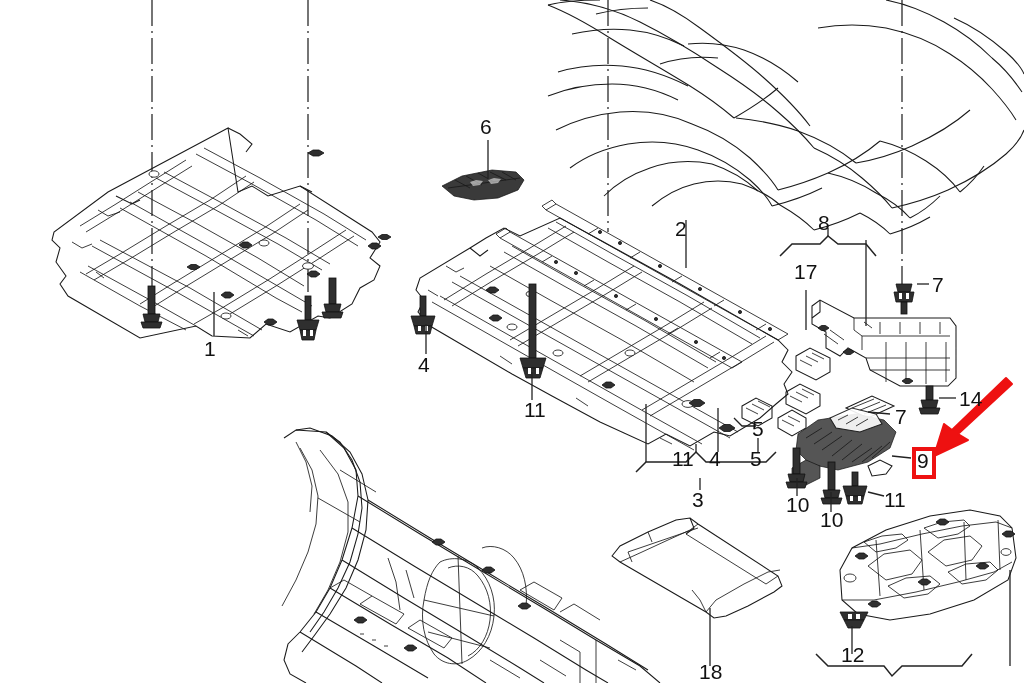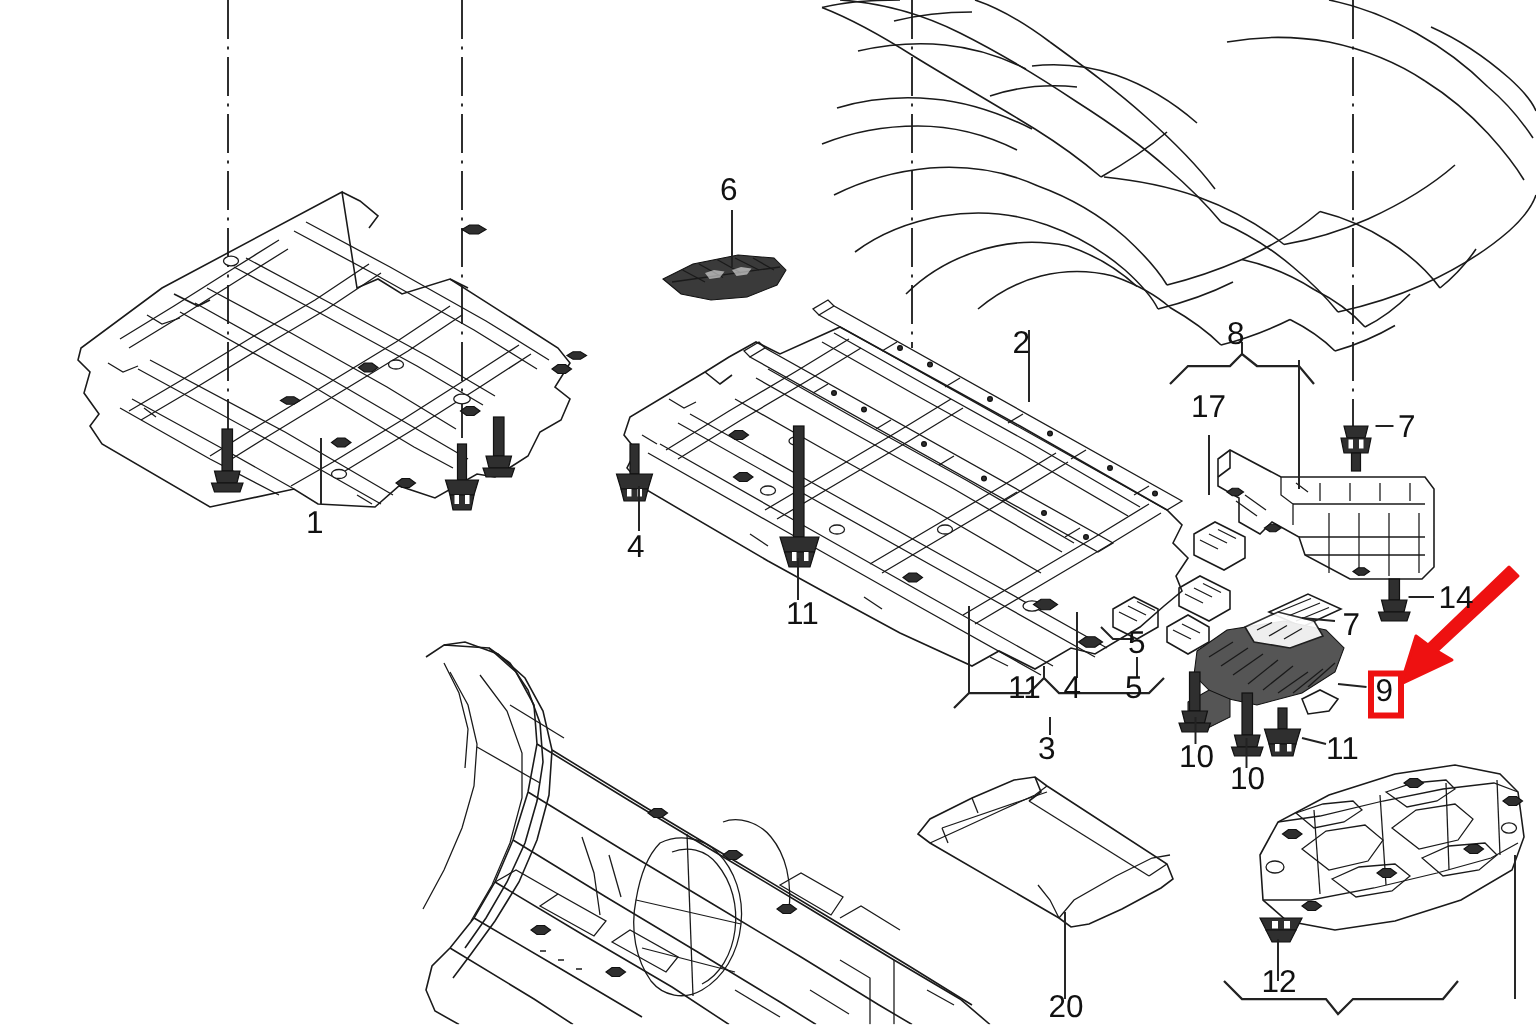--- a/index.html
+++ b/index.html
@@ -540,15 +540,15 @@
   <div class="lbl" style="left:917px;top:450px;">9</div>
   <div class="lbl" style="left:786px;top:494px;">10</div>
   <div class="lbl" style="left:820px;top:509px;">10</div>
   <div class="lbl" style="left:524px;top:399px;">11</div>
   <div class="lbl" style="left:672px;top:448px;">11</div>
   <div class="lbl" style="left:884px;top:489px;">11</div>
   <div class="lbl" style="left:794px;top:261px;">17</div>
   <div class="lbl" style="left:932px;top:274px;">7</div>
   <div class="lbl" style="left:959px;top:388px;">14</div>
   <div class="lbl" style="left:841px;top:644px;">12</div>
-  <div class="lbl" style="left:699px;top:661px;">20</div>
+  <div class="lbl" style="left:699px;top:661px;">18</div>
 
 </div>
 
 </body></html>

